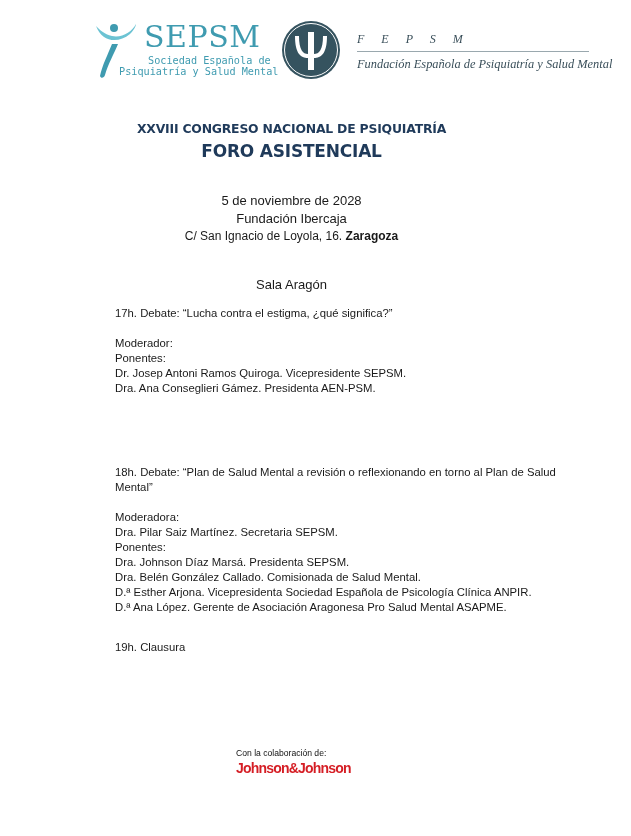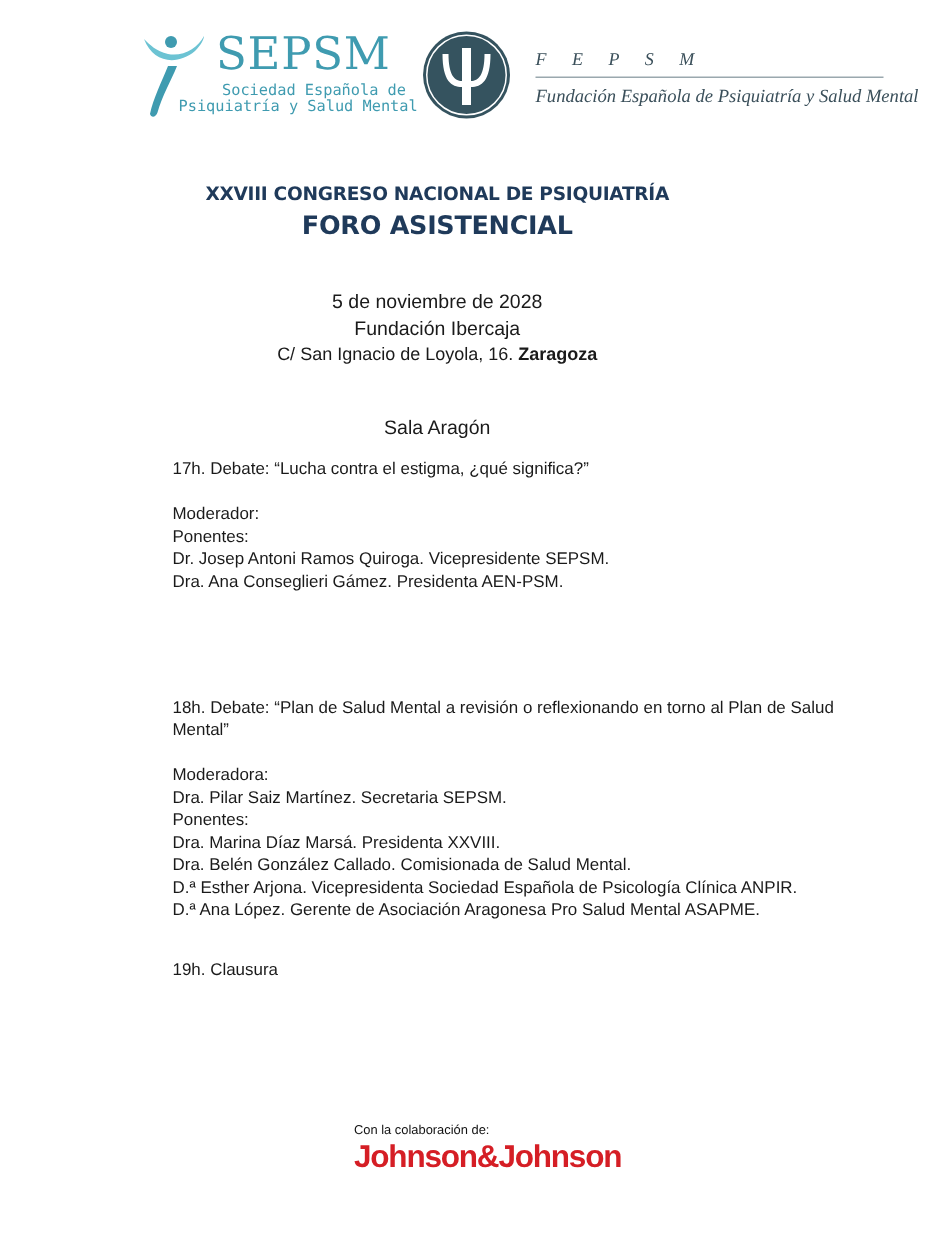--- a/index.html
+++ b/index.html
@@ -37,21 +37,21 @@
 
     .body-text { left: 79px; font-size: 11.3px; line-height: 15px; color: #1a1a1a; white-space: nowrap; margin-left: 36px; }
     .body-text div { height: 15px; }
     #session1 { top: 306px; }
     #session2 { top: 465px; }
     #closing { top: 640px; }
 
     #sponsor { left: 236px; top: 748px; width: 182px; height: 42px; }
     #sponsor .collab { position: absolute; left: 0; top: 0; font-size: 8.6px; color: #111; }
     #sponsor .jj { position: absolute; left: 0; top: 12px; font-family: "Liberation Sans", sans-serif;
-      font-weight: bold; font-size: 21px; color: #d51e25; letter-spacing: -0.8px; white-space: nowrap; }
+      font-weight: bold; font-size: 14px; color: #d51e25; letter-spacing: -0.8px; white-space: nowrap; }
   </style>
 </head>
 <body>
 
 <div id="sepsm-logo" class="abs">
   <svg width="52" height="62" viewBox="0 0 52 62" style="position:absolute;left:0;top:0;">
     <path d="M4 8 C10 24, 26 26, 38 16 C42 12, 44 8, 44 6 C40 14, 30 20, 20 18 C12 16, 8 12, 4 8 Z" fill="#6cc3d3"></path>
     <circle cx="22" cy="10" r="4" fill="#3f9bb0"></circle>
     <path d="M20 26 C16 36, 10 48, 8 58 C9 61, 12 60, 13 57 C16 46, 22 36, 26 26 Z" fill="#3f9bb0"></path>
   </svg>
@@ -88,21 +88,21 @@
   <div>Dra. Ana Conseglieri Gámez. Presidenta AEN-PSM.</div>
 </div>
 
 <div id="session2" class="abs body-text">
   <div>18h. Debate: “Plan de Salud Mental a revisión o reflexionando en torno al Plan de Salud</div>
   <div>Mental”</div>
   <div></div>
   <div>Moderadora:</div>
   <div>Dra. Pilar Saiz Martínez. Secretaria SEPSM.</div>
   <div>Ponentes:</div>
-  <div>Dra. Marina Díaz Marsá. Presidenta XXVIII.</div>
+  <div>Dra. Johnson Díaz Marsá. Presidenta SEPSM.</div>
   <div>Dra. Belén González Callado. Comisionada de Salud Mental.</div>
   <div>D.ª Esther Arjona. Vicepresidenta Sociedad Española de Psicología Clínica ANPIR.</div>
   <div>D.ª Ana López. Gerente de Asociación Aragonesa Pro Salud Mental ASAPME.</div>
 </div>
 
 <div id="closing" class="abs body-text">19h. Clausura</div>
 
 <div id="sponsor" class="abs">
   <div class="collab">Con la colaboración de:</div>
   <div class="jj">Johnson&amp;Johnson</div>

